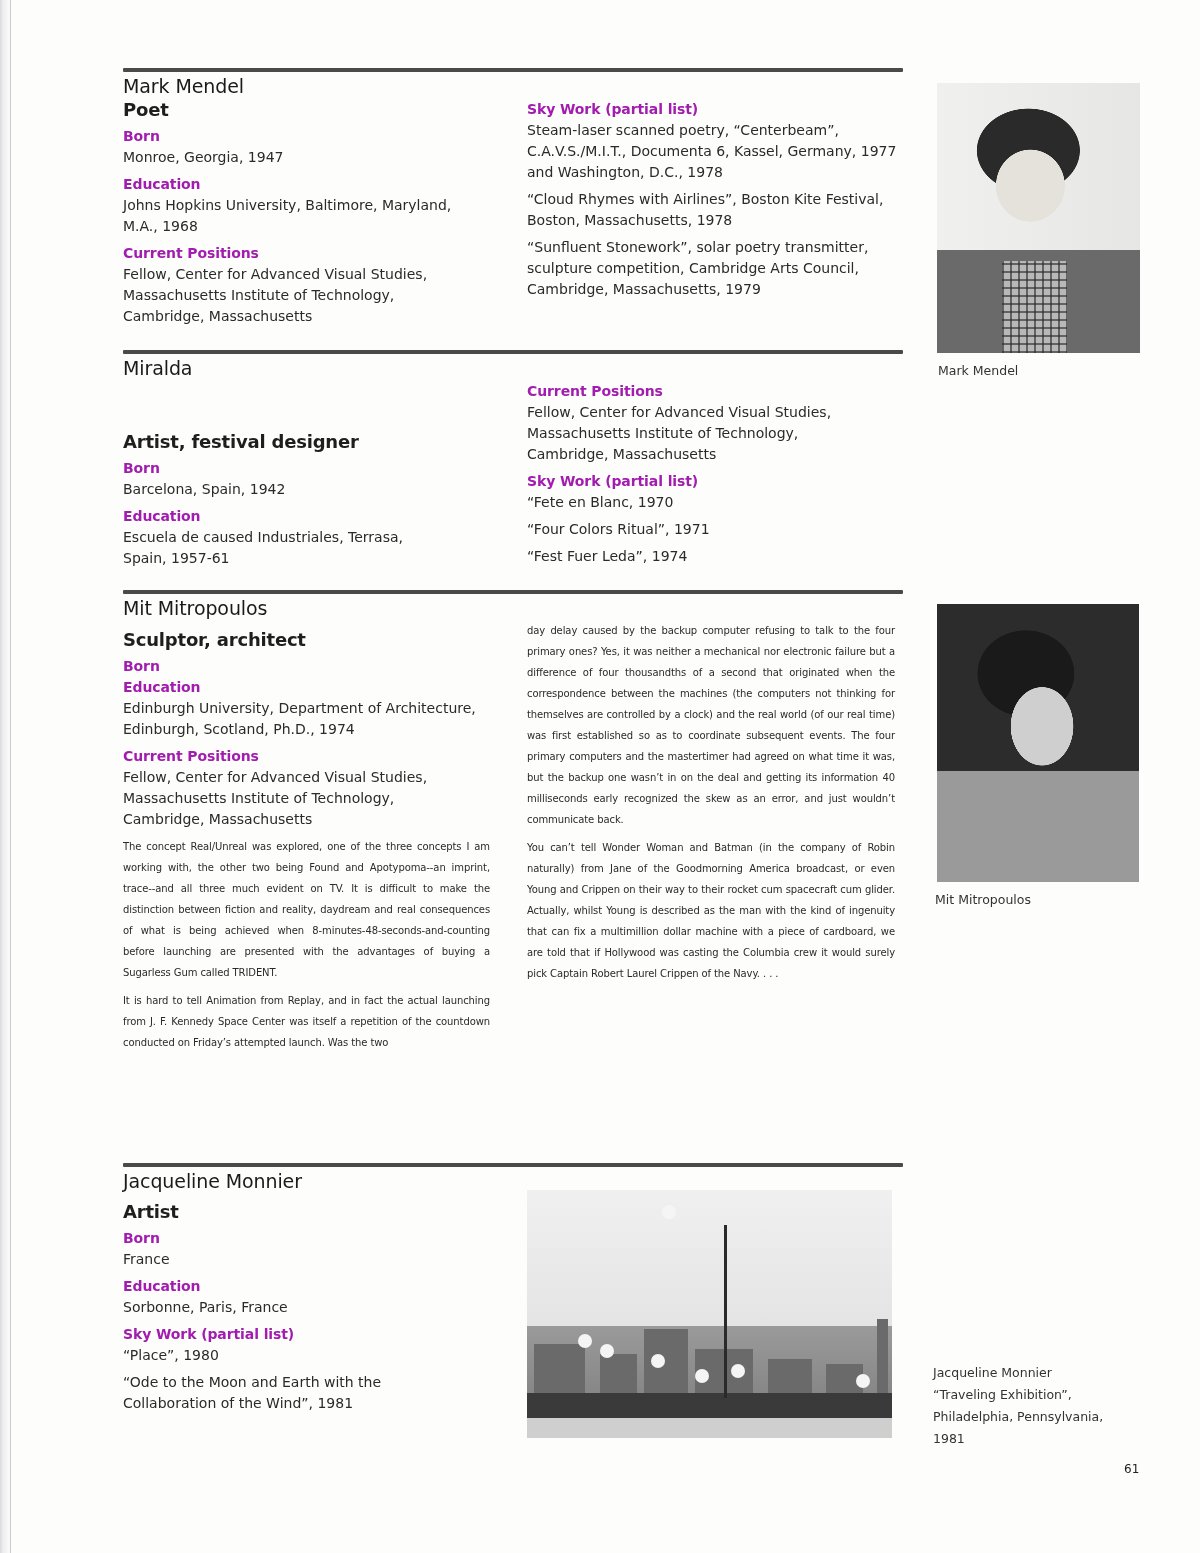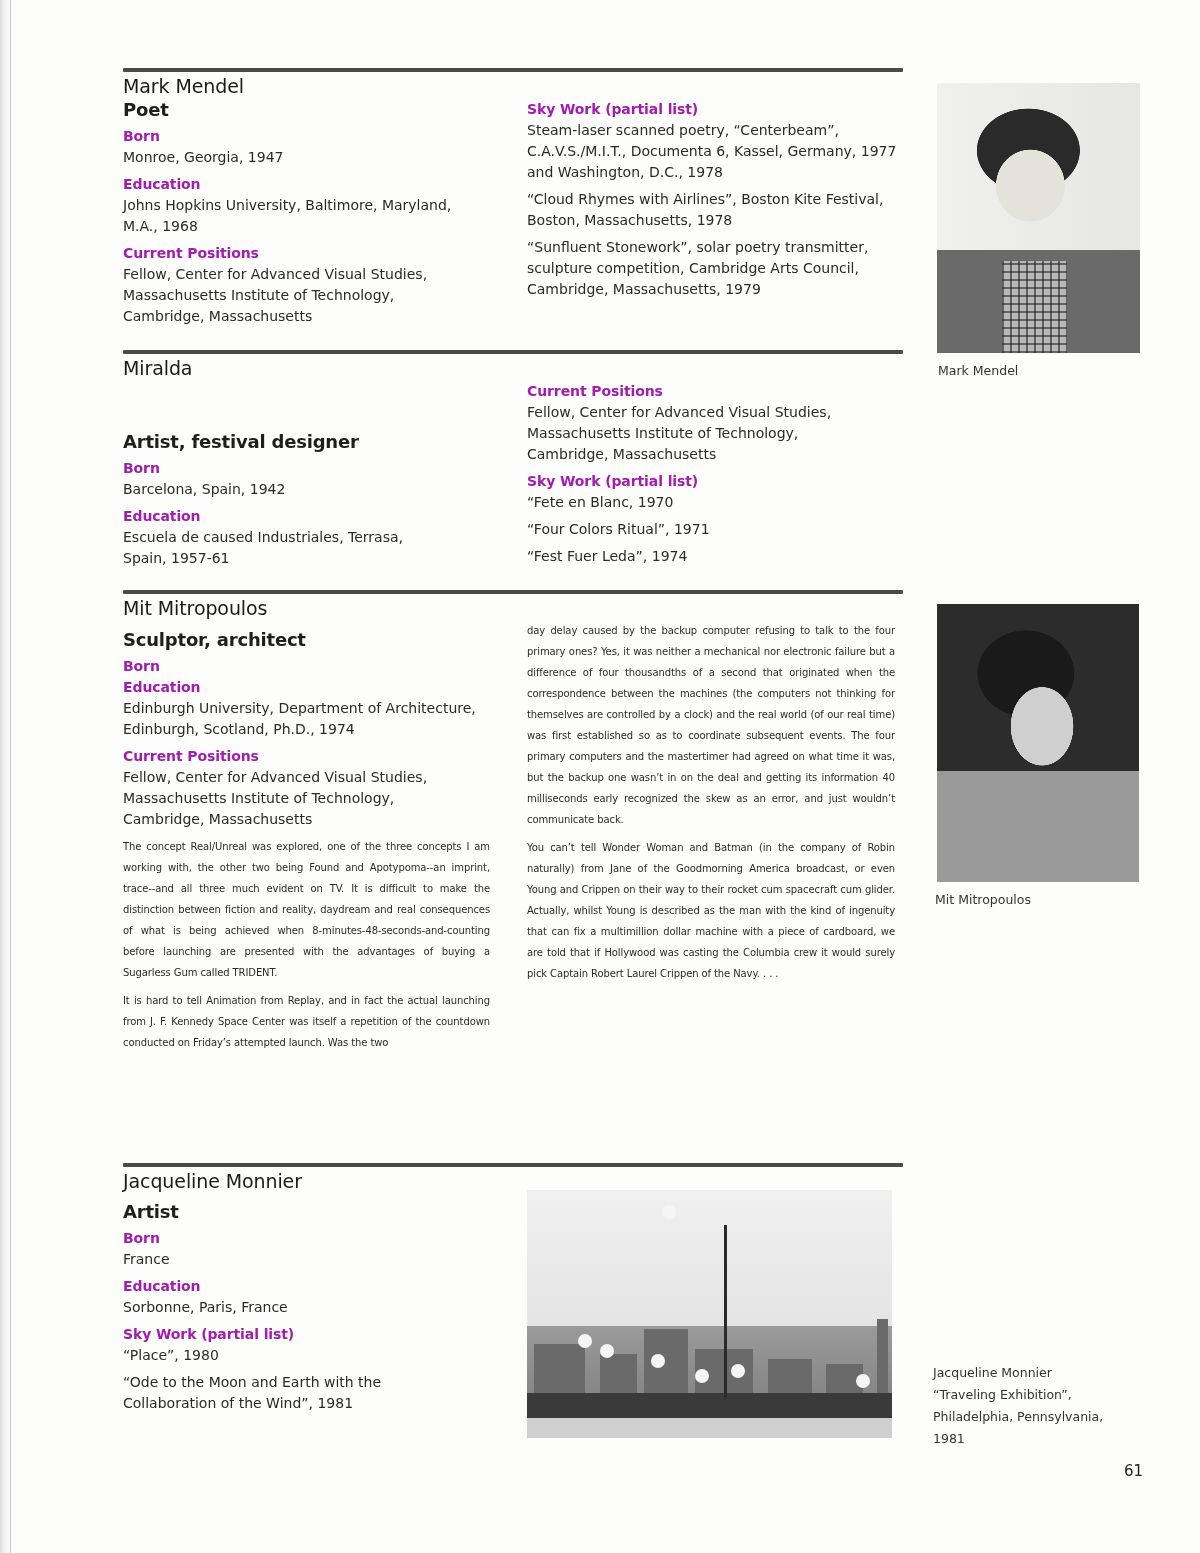--- a/index.html
+++ b/index.html
@@ -58,21 +58,21 @@
   .ph-monnier {
     left: 527px; top: 1190px; width: 365px; height: 248px;
     background:
       linear-gradient(to bottom, transparent 0 82%, #3a3a3a 82% 92%, #cfcfcf 92%),
       linear-gradient(to bottom, #f0f0f0 0, #e4e4e4 55%, #9a9a9a 55%, #7a7a7a 100%);
   }
   .ph-monnier .pole { position: absolute; left: 54%; top: 14%; width: 3px; height: 70%; background: #2a2a2a; }
   .ph-monnier .bldg { position: absolute; bottom: 18%; background: #6a6a6a; }
   .ph-monnier .balloon { position: absolute; width: 14px; height: 14px; border-radius: 50%; background: #f5f5f5; }
 
-  .page-number { position: absolute; left: 1124px; top: 1462px; font-size: 15px; color: #222; }
+  .page-number { position: absolute; left: 1124px; top: 1462px; font-size: 12px; color: #222; }
 </style>
 </head>
 <body>
 
 <div class="page-edge"></div>
 
 <section class="entry" style="top:68px; height:270px;">
   <div class="rule"></div>
   <div class="name">Mark Mendel</div>
   <div class="col left" style="top:31px;">

